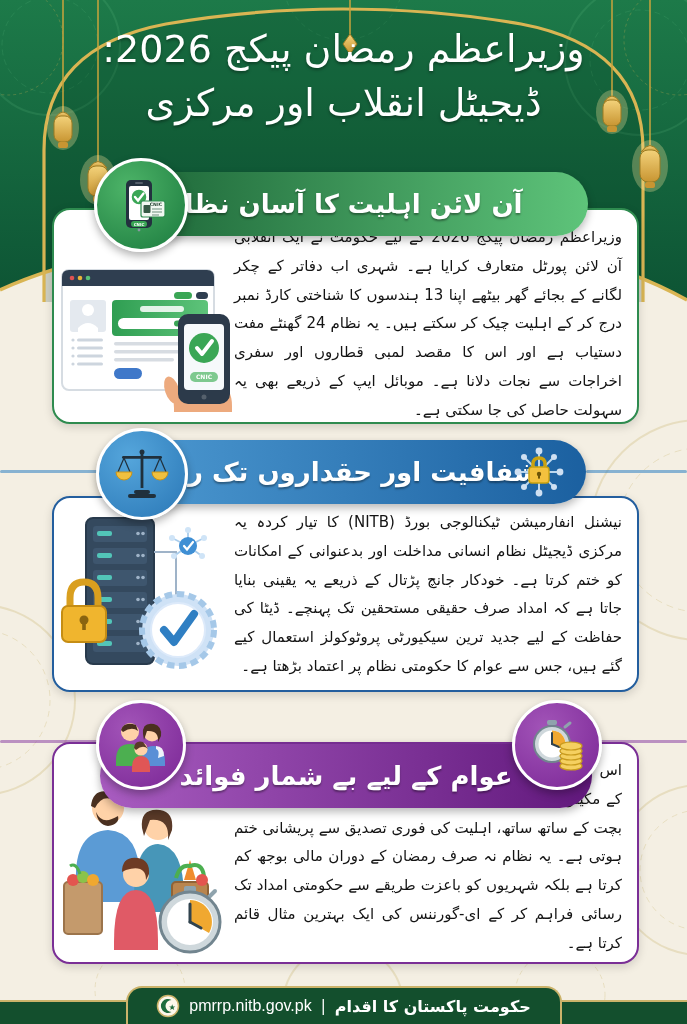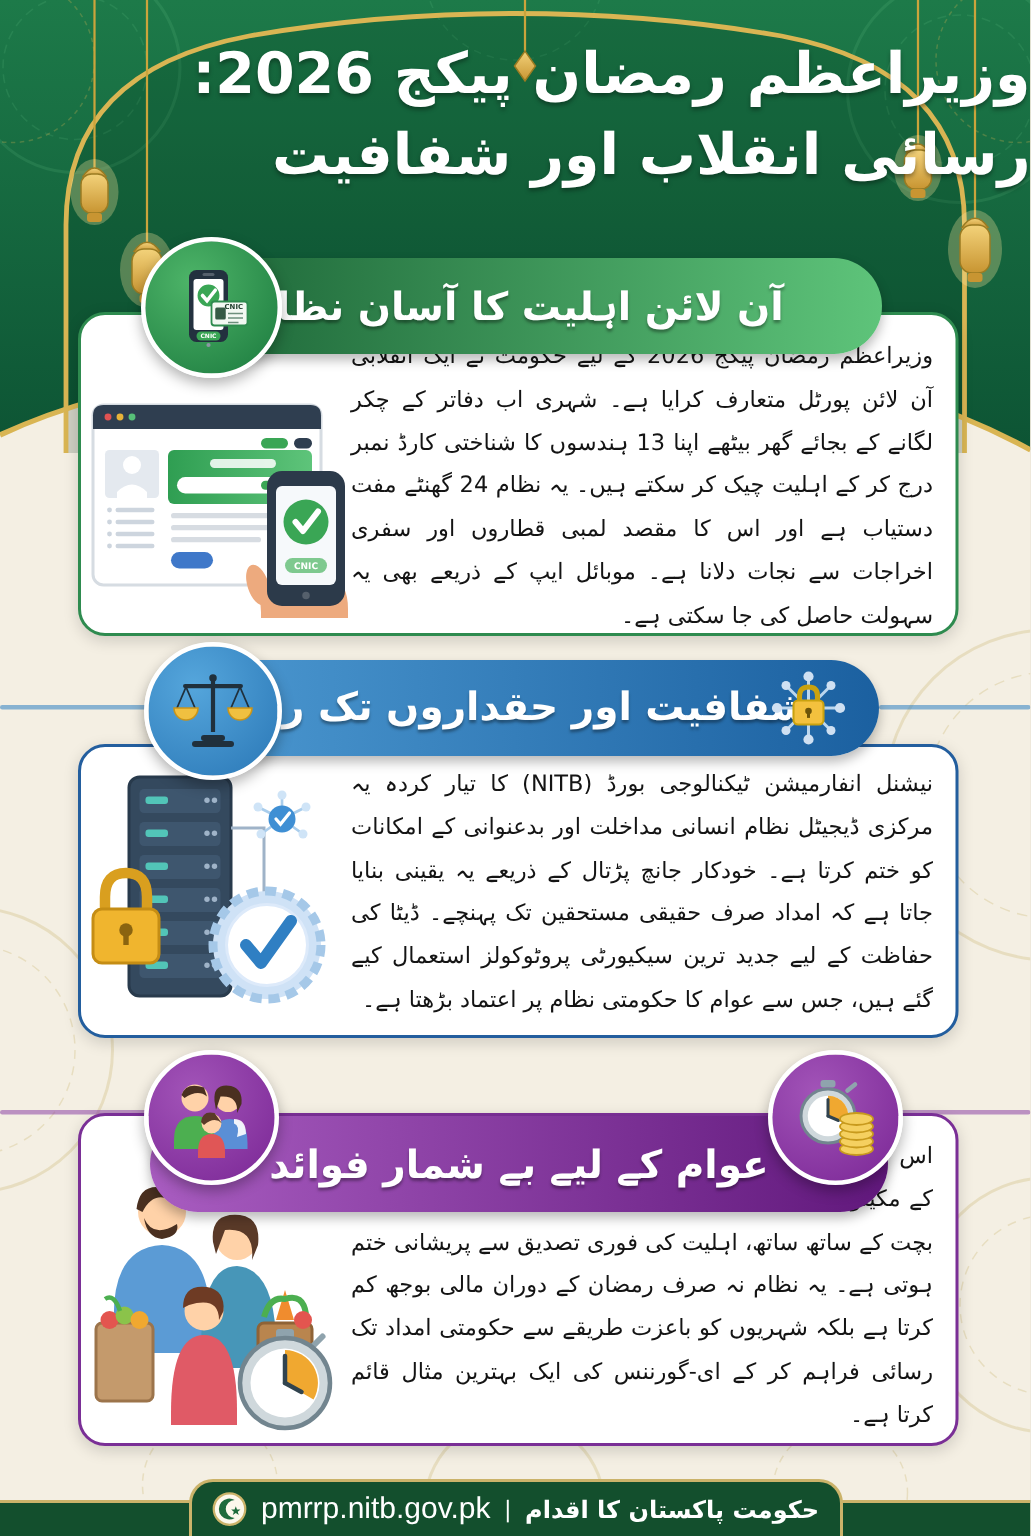--- a/index.html
+++ b/index.html
@@ -1,22 +1,22 @@
 <!DOCTYPE html>
 <html lang="ur"><head>
 <meta charset="utf-8">
 <style>
   html,body{margin:0;padding:0;background:#e9e4d6;}
   .poster{position:relative;width:687px;height:1024px;overflow:hidden;
           background:#f4efe3;font-family:"DejaVu Sans",sans-serif;}
   .abs{position:absolute;}
   
   .header-svg{left:0;top:0;z-index:1;}
-  .header-title{left:0;top:22px;width:687px;z-index:3;direction:rtl;text-align:right;
-    color:#ffffff;font-weight:bold;text-shadow:0 2px 3px rgba(0,0,0,.35);}
+  .header-title{left:0;top:22px;width:687px;z-index:3;direction:rtl;text-align:center;
+    color:#ffffff;font-weight:normal;text-shadow:0 2px 3px rgba(0,0,0,.35);}
   .header-title .l1{font-size:38px;line-height:1.45;}
   .header-title .l2{font-size:38px;line-height:1.4;}
   
   .card{position:absolute;background:#fff;border-radius:18px;z-index:2;
         box-shadow:0 3px 10px rgba(0,0,0,.15);}
   .pill{position:absolute;height:64px;border-radius:36px;z-index:4;
         display:flex;align-items:center;justify-content:center;
         box-shadow:0 4px 8px rgba(0,0,0,.28);}
   .pill .ptitle{direction:rtl;color:#fff;font-weight:bold;font-size:26px;
         text-shadow:0 2px 2px rgba(0,0,0,.35);white-space:nowrap;}
@@ -25,21 +25,21 @@
   .body-text{position:absolute;z-index:3;direction:rtl;text-align:justify;
         color:#141414;font-size:15px;line-height:1.92;}
   .conn{position:absolute;height:3px;z-index:1;border-radius:2px;}
   .illus{position:absolute;z-index:3;}
   
   .footer-bar{position:absolute;left:0;bottom:0;width:687px;height:22px;z-index:4;
         background:#134f2d;border-top:2px solid #cbb36a;}
   .footer-tab{position:absolute;left:50%;transform:translateX(-50%);bottom:0;width:432px;height:36px;
         z-index:5;background:#134f2d;border:2px solid #cbb36a;border-bottom:none;
         border-radius:16px 16px 0 0;display:flex;align-items:center;justify-content:center;gap:9px;}
-  .footer-url{color:#ffffff;font-size:20px;font-family:"Liberation Sans",sans-serif;}
+  .footer-url{color:#ffffff;font-size:16px;font-family:"Liberation Sans",sans-serif;}
   .footer-sep{color:#ffffff;font-size:15px;}
   .footer-caption{color:#ffffff;font-size:16px;direction:rtl;font-weight:bold;text-align:center;}
   .bgdecor{left:0;top:0;z-index:0;}
 </style>
 </head>
 <body>
 
 <div class="poster">
 
   <svg class="abs bgdecor" width="687" height="1024" viewBox="0 0 687 1024">
@@ -122,21 +122,21 @@
         <ellipse cx="0" cy="166" rx="18" ry="26" fill="#ffe9a0" opacity="0.3"></ellipse>
         <path d="M-9 152 Q0 139 9 152" fill="url(#lant)" stroke="#9a7b22"></path>
         <rect x="-10" y="150" width="20" height="32" rx="8" fill="url(#lant)" stroke="#9a7b22"></rect>
         <rect x="-5" y="182" width="10" height="6" rx="2" fill="#c89532"></rect>
       </g>
     </g>
   </svg>
 
   <div class="abs header-title">
     <div class="l1">وزیراعظم رمضان پیکج 2026:</div>
-    <div class="l2">رسائی انقلاب اور شفافیت</div>
+    <div class="l2">ڈیجیٹل انقلاب اور مرکزی</div>
   </div>
 
   <div class="card" style="left:52px;top:208px;width:583px;height:212px;border:2px solid #2e8b4f;"></div>
 
   <div class="pill" style="left:100px;top:172px;width:488px;background:linear-gradient(90deg,#185f33,#5ec47a);">
     <span class="ptitle">آن لائن اہلیت کا آسان نظام</span>
   </div>
 
   <div class="badge" style="left:94px;top:158px;width:88px;height:88px;background:radial-gradient(circle at 35% 30%,#4db468,#1b7a3e);">
     <svg width="58" height="58" viewBox="0 0 58 58">

